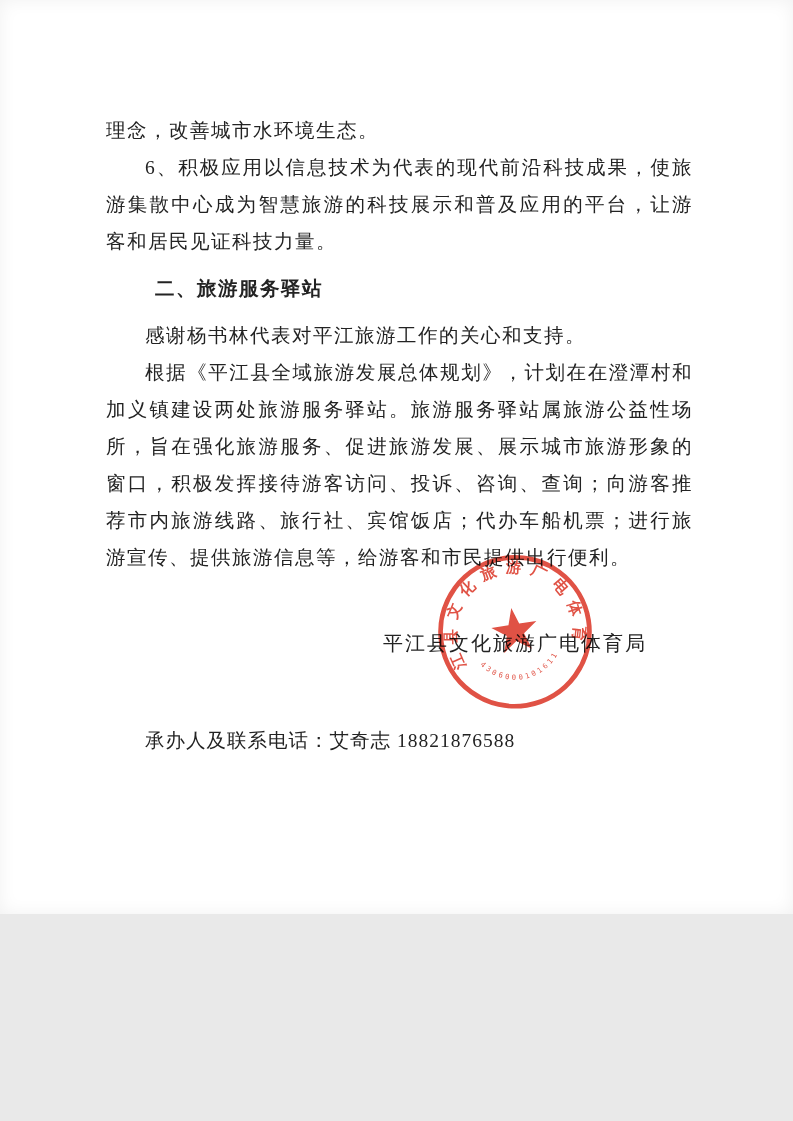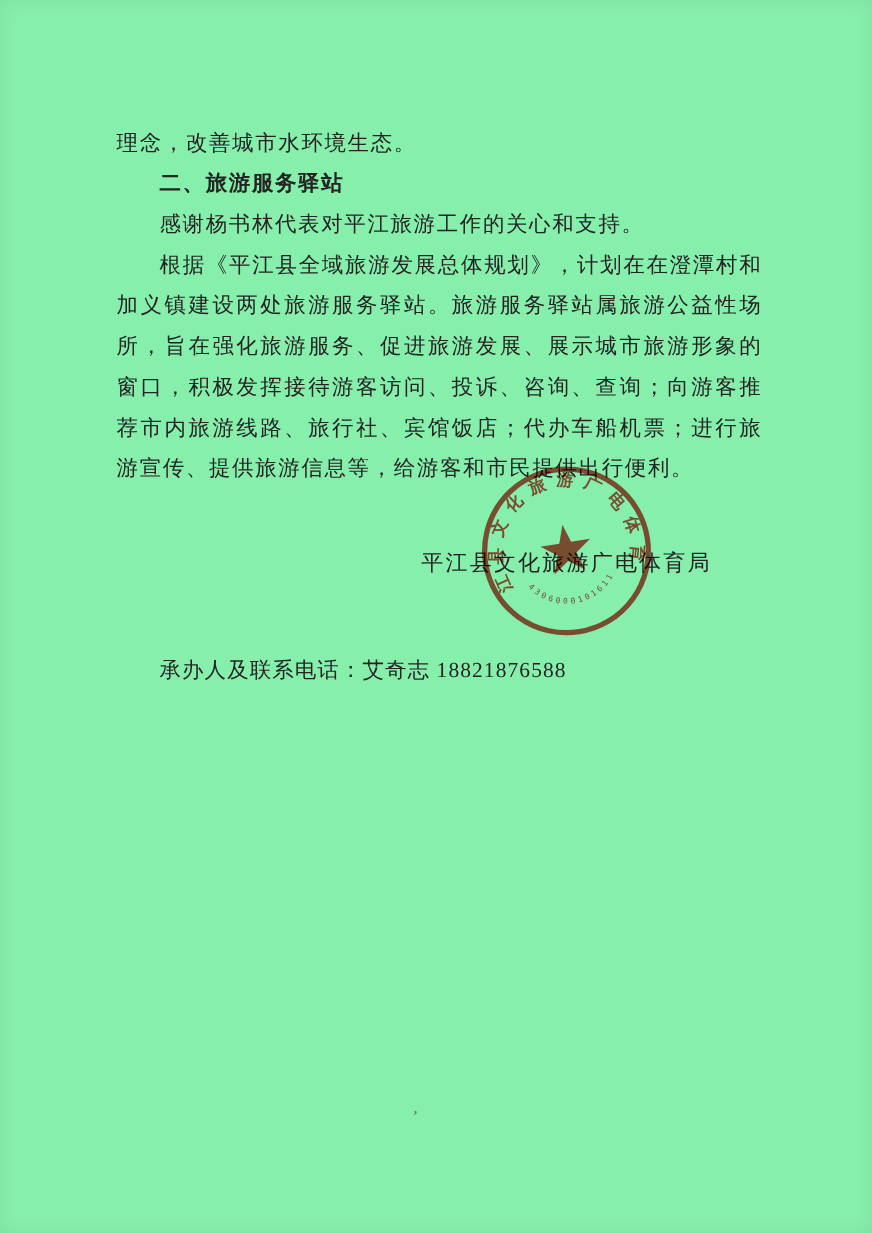--- a/index.html
+++ b/index.html
@@ -1,42 +1,42 @@
 <!DOCTYPE html>
 <html><head>
 <meta charset="utf-8">
 <style>
   html, body { margin: 0; padding: 0; background: #e9e9e9; }
   .page {
     position: relative;
     width: 793px;
-    height: 1121px;
+    height: 914px;
     margin: 0 auto;
-    background: #86efac;
+    background: #ffffff;
     box-sizing: border-box;
     padding: 112px 100px 0 106px;
     font-family: "Liberation Serif", "DejaVu Serif", serif;
     color: #232323;
     overflow: hidden;
     box-shadow: inset 0 0 18px rgba(0,0,0,0.06);
   }
   p.body-text {
     font-size: 19.5px;
     line-height: 37px;
     letter-spacing: 1.5px;
     text-align: justify;
     margin: 0;
   }
   .indent { text-indent: 2em; }
   p.heading {
     font-size: 19.5px;
     line-height: 37px;
     letter-spacing: 1.5px;
     font-weight: bold;
-    margin: 0;
+    margin: 10px;
     text-indent: 2em;
     font-family: "Liberation Sans", "DejaVu Sans", sans-serif;
   }
   .signature-block {
     position: relative;
     margin: 46px 46px 0 auto;
     width: fit-content;
   }
   .sig-org {
     font-size: 20px;
@@ -89,20 +89,21 @@
     transform: rotate(12deg);
   }
 </style>
 </head>
 <body>
 
 <div class="page">
 
   <p class="body-text">理念，改善城市水环境生态。</p>
 
+  <p class="body-text indent">6、积极应用以信息技术为代表的现代前沿科技成果，使旅游集散中心成为智慧旅游的科技展示和普及应用的平台，让游客和居民见证科技力量。</p>
 
   <p class="heading">二、旅游服务驿站</p>
 
   <p class="body-text indent">感谢杨书林代表对平江旅游工作的关心和支持。</p>
 
   <p class="body-text indent">根据《平江县全域旅游发展总体规划》，计划在在澄潭村和加义镇建设两处旅游服务驿站。旅游服务驿站属旅游公益性场所，旨在强化旅游服务、促进旅游发展、展示城市旅游形象的窗口，积极发挥接待游客访问、投诉、咨询、查询；向游客推荐市内旅游线路、旅行社、宾馆饭店；代办车船机票；进行旅游宣传、提供旅游信息等，给游客和市民提供出行便利。</p>
 
   <div class="signature-block">
     <div class="sig-org">平江县文化旅游广电体育局</div>
 

